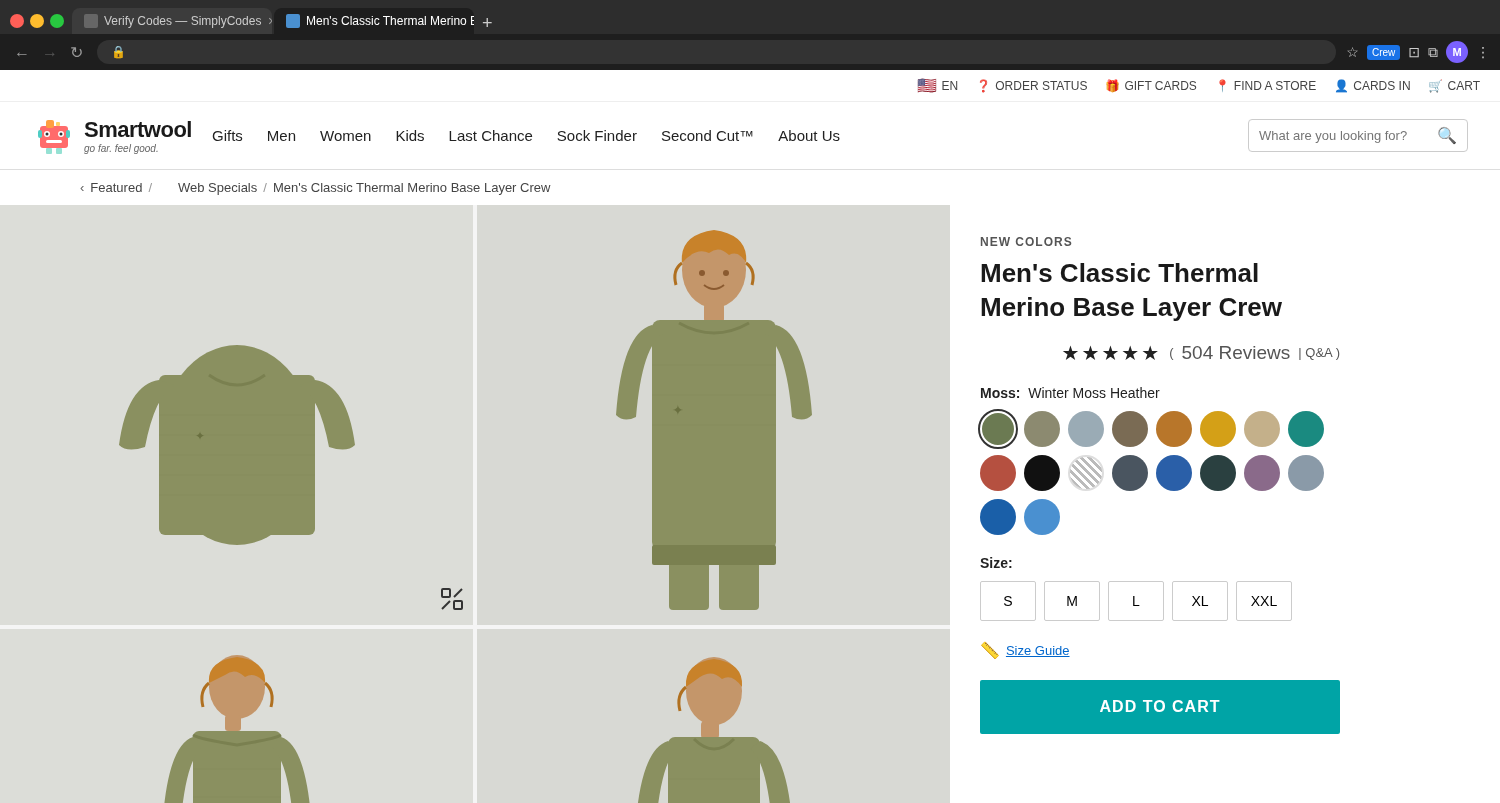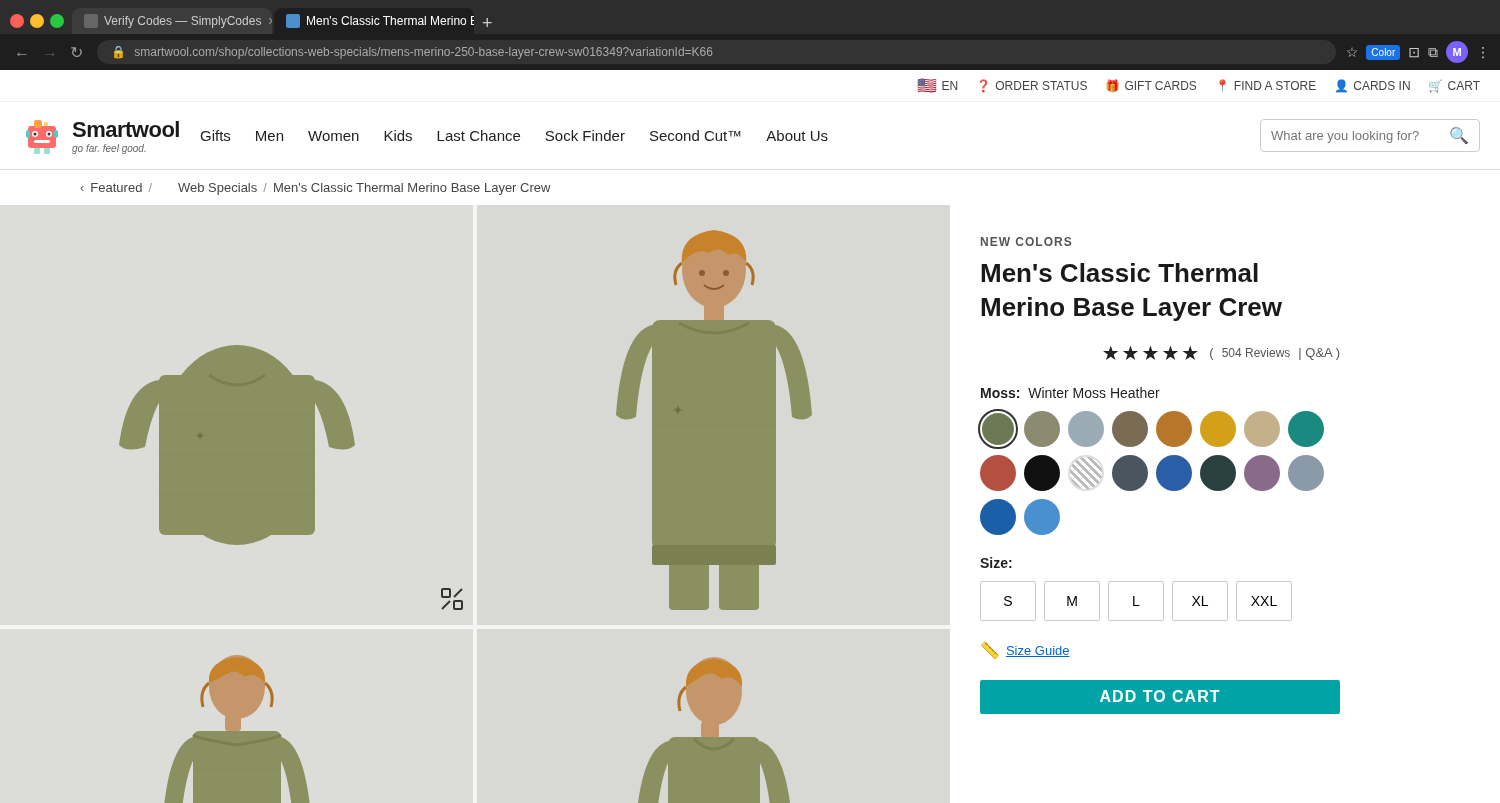--- a/index.html
+++ b/index.html
@@ -79,21 +79,21 @@
       color: #444;
     }
     .utility-item { display: flex; align-items: center; gap: 4px; cursor: pointer; }
     .flag { font-size: 16px; }
 
     
     .main-header {
       background: #fff;
       display: flex;
       align-items: center;
-      padding: 10px 20px;
+      padding: 10px 32px;
       gap: 20px;
       border-bottom: 1px solid #ddd;
     }
 
     
     .main-nav { display: flex; align-items: center; gap: 24px; flex: 1; }
     .nav-item { font-size: 15px; color: #222; font-weight: 500; cursor: pointer; text-decoration: none; white-space: nowrap; text-align: right; }
 
     
     .search-bar {
@@ -222,21 +222,21 @@
       margin-bottom: 20px;
       font-size: 13px;
       color: #0066cc;
       cursor: pointer;
     }
     .size-guide-icon { font-size: 16px; }
 
     
     .add-to-cart-btn {
       width: 100%;
-      padding: 8px;
+      padding: 18px;
       background: #00a4a6;
       color: #fff;
       border: none;
       font-size: 16px;
       font-weight: 700;
       letter-spacing: 1px;
       text-transform: uppercase;
       cursor: pointer;
       border-radius: 2px;
     }
@@ -269,25 +269,24 @@
 </div>
 
 <div class="address-bar">
   <div class="nav-btns">
     <button class="nav-btn">←</button>
     <button class="nav-btn" disabled="">→</button>
     <button class="nav-btn">↻</button>
   </div>
   <div class="url-bar">
     <span style="color:#aaa;font-size:12px;">🔒</span>
-    <span class="url-text">smartwool.com/shop/collections-web-specials/mens-merino-250-base-layer-crew-sw016349?variationId=K66</span>
   </div>
   <div class="browser-actions">
     <button class="browser-action-btn">☆</button>
-    <span class="done-badge">Color</span>
+    <span class="done-badge">Crew</span>
     <button class="browser-action-btn">⊡</button>
     <button class="browser-action-btn">⧉</button>
     <div class="profile-dot">M</div>
     <button class="browser-action-btn">⋮</button>
   </div>
 </div>
 
 <div class="utility-bar">
   <div class="utility-item">
     <span class="flag">🇺🇸</span>
@@ -476,21 +475,21 @@
     </div>
   </div>
 
   <div class="product-info">
     <div class="new-colors-badge">NEW COLORS</div>
     <h1 class="product-title">Men's Classic Thermal Merino Base Layer Crew</h1>
 
     <div class="rating-row">
       <span class="stars" style="color:#222;font-size:20px;">★★★★★</span>
       <span style="font-size:13px;color:#555;">(</span>
-      <a href="#" style="font-size:12px;color:#555;text-decoration:none;">504 Reviews</a>
+      <a href="#" style="font-size:19px;color:#555;text-decoration:none;">504 Reviews</a>
       <a href="#" style="font-size:13px;color:#555;text-decoration:none;">| Q&amp;A )</a>
     </div>
 
     
     <div class="color-section">
       <div class="color-label">
         <strong>Moss:</strong>
         &nbsp;<span>Winter Moss Heather</span>
       </div>
       <div class="swatches-grid" id="swatches-container">

